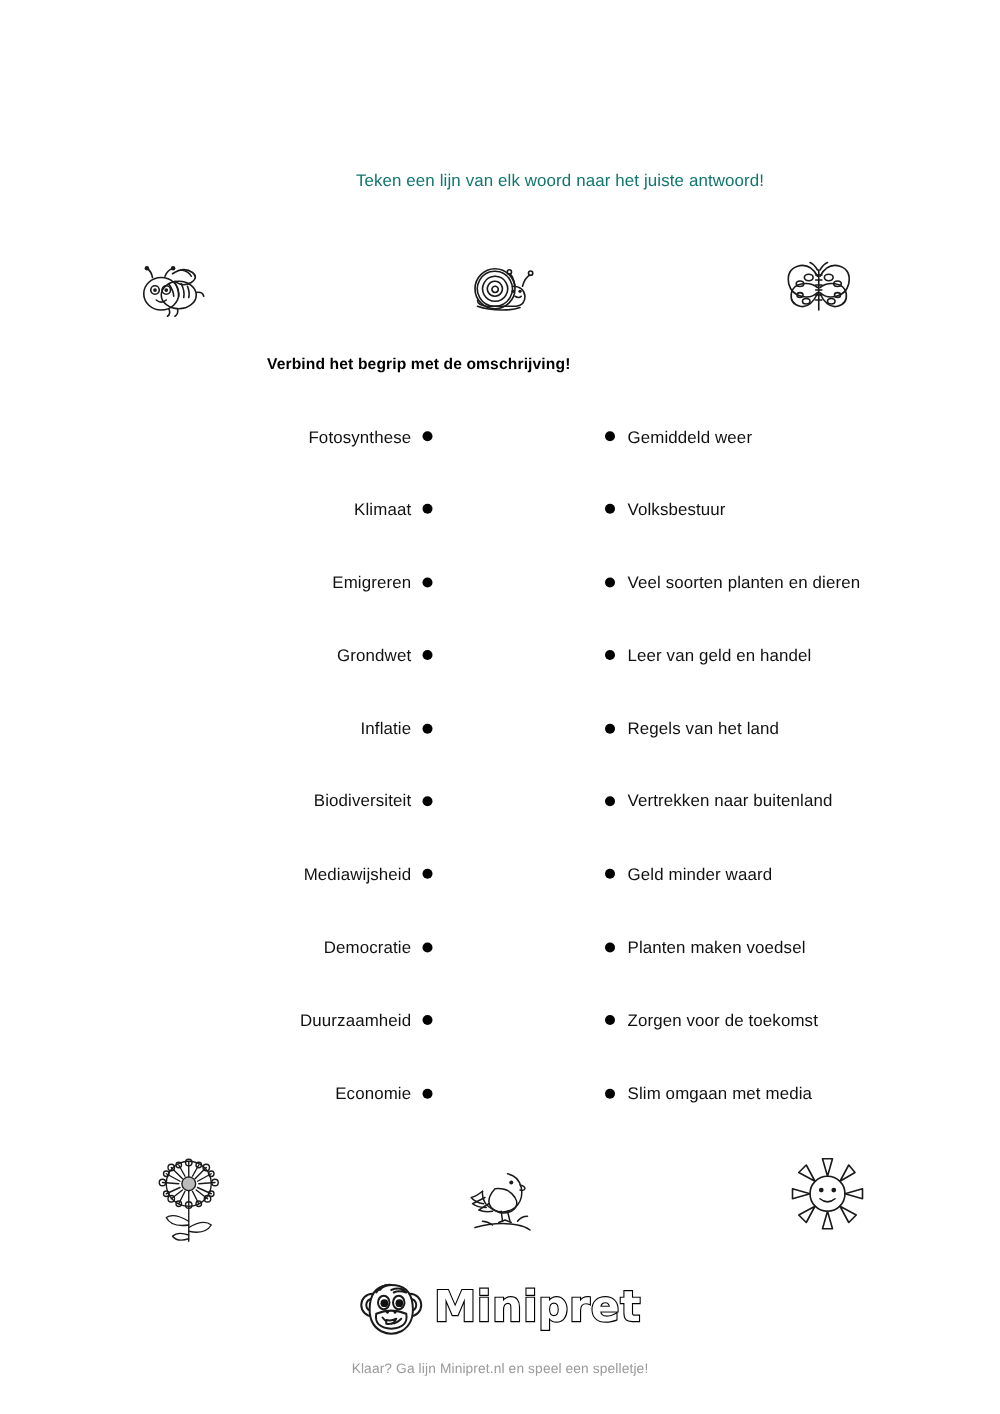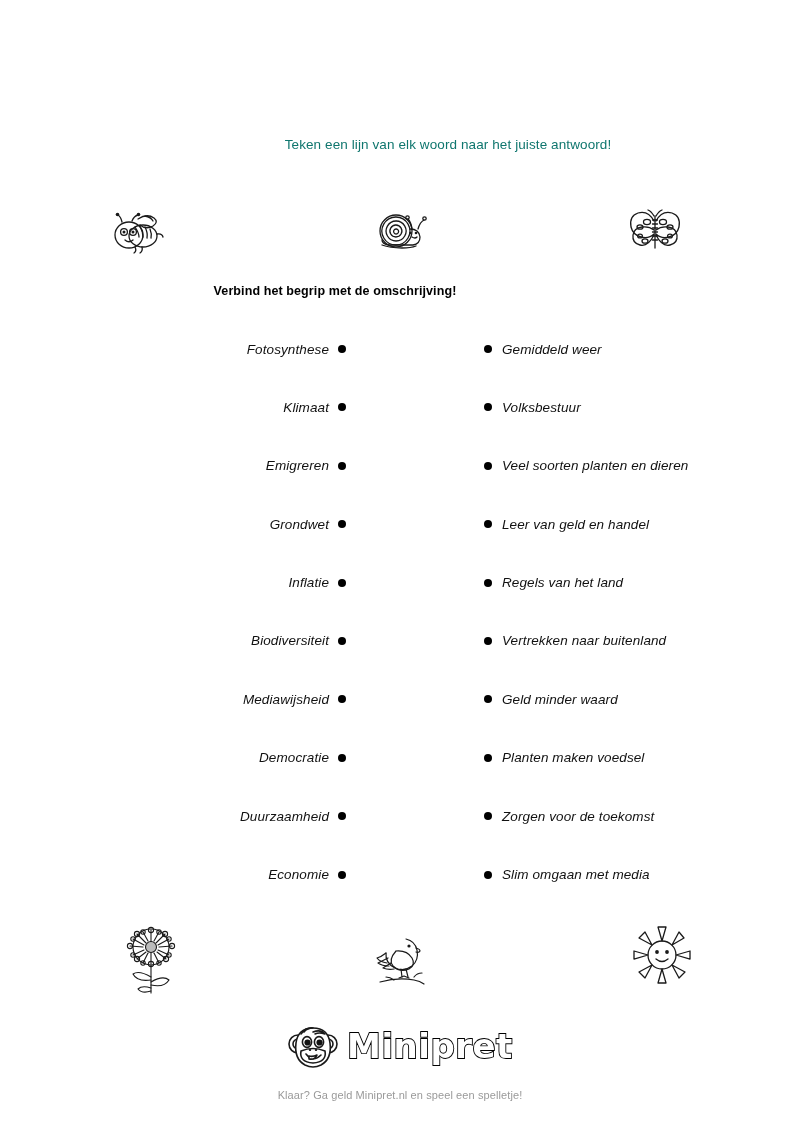--- a/index.html
+++ b/index.html
@@ -86,21 +86,20 @@
     color: #000000;
     letter-spacing: 0.1px;
   }
 
   
   .match-area {
     position: absolute;
     top: 338px;
     left: 0;
     width: 800px;
-    font-style: italic;
   }
   .match-row {
     position: relative;
     height: 58.4px;
   }
 
   .left-side {
     position: absolute;
     left: 0;
     width: 346px;
@@ -464,15 +463,15 @@
       <circle cx="32.5" cy="20.5" r="3.1" fill="#111" stroke="none"></circle>
       <path d="M14 29 q12 -5 24 0 q2 11 -12 12 q-14 -1 -12 -12 Z" fill="#fff"></path>
       <path d="M19 32 q7 9 15 1"></path>
       <path d="M22 34 q4 1 8 -1 q-2 5 -8 4 Z" fill="#fff"></path>
       <ellipse cx="23" cy="28" rx="1.2" ry="0.9" fill="#111" stroke="none"></ellipse>
       <ellipse cx="29" cy="28" rx="1.2" ry="0.9" fill="#111" stroke="none"></ellipse>
     </svg>
     <span class="brand-name">Minipret</span>
   </div>
 
-  <div class="footer-note">Klaar? Ga geld Minipret.nl en speel een spelletje!</div>
+  <div class="footer-note">Klaar? Ga lijn Minipret.nl en speel een spelletje!</div>
 
 </div>
 
 </body></html>

